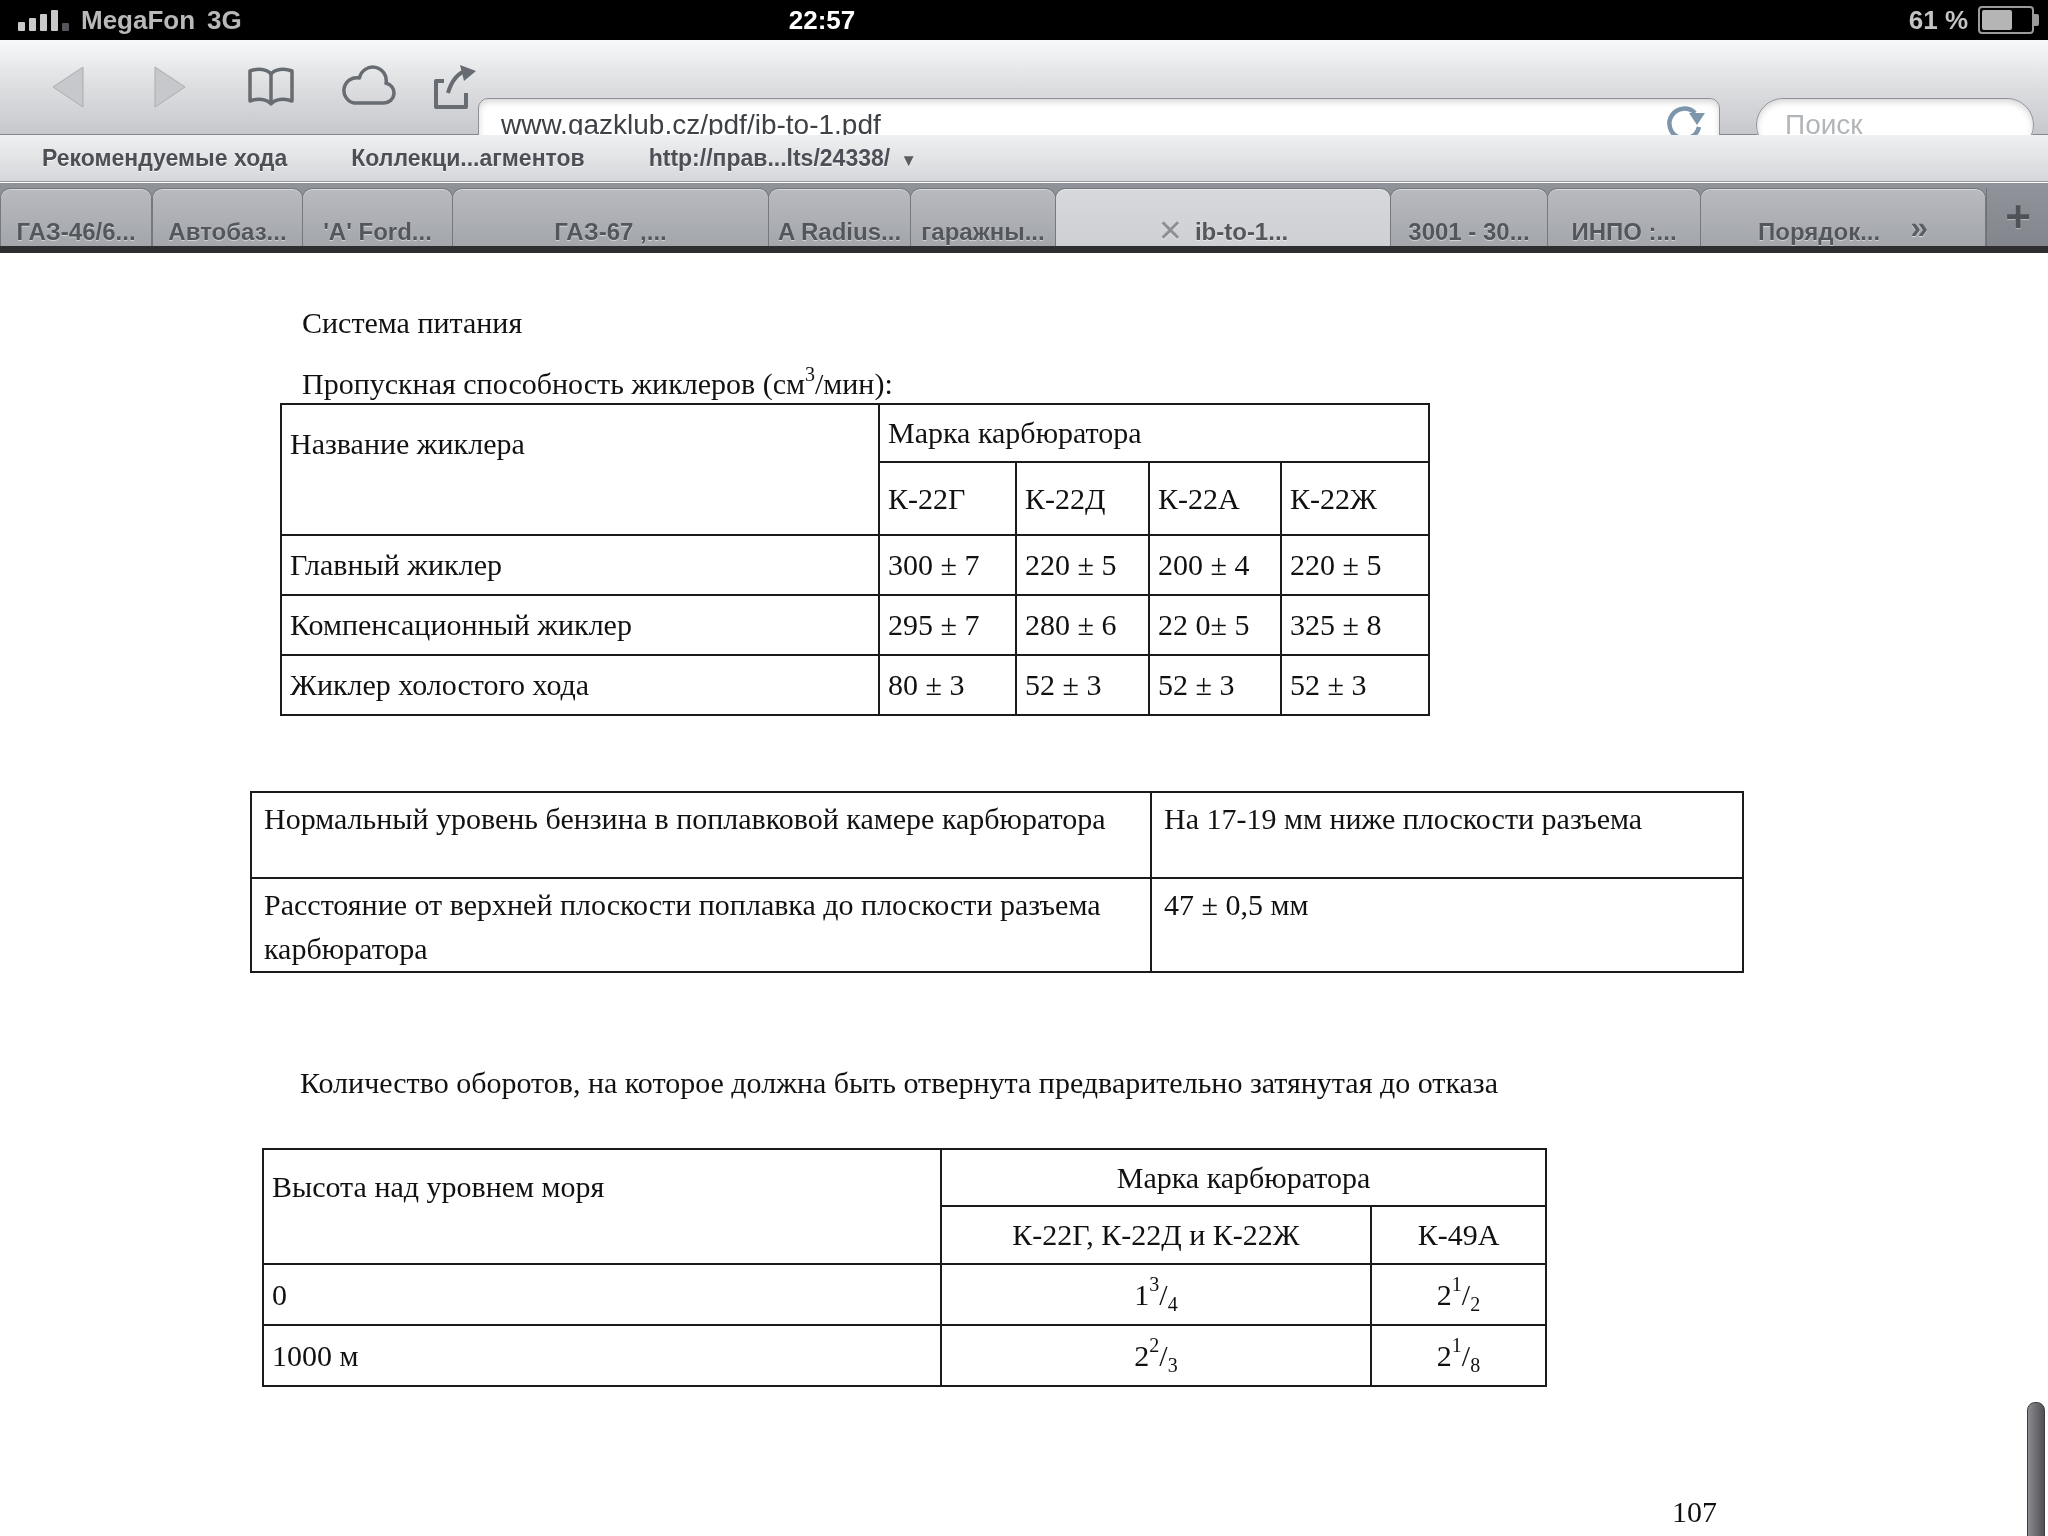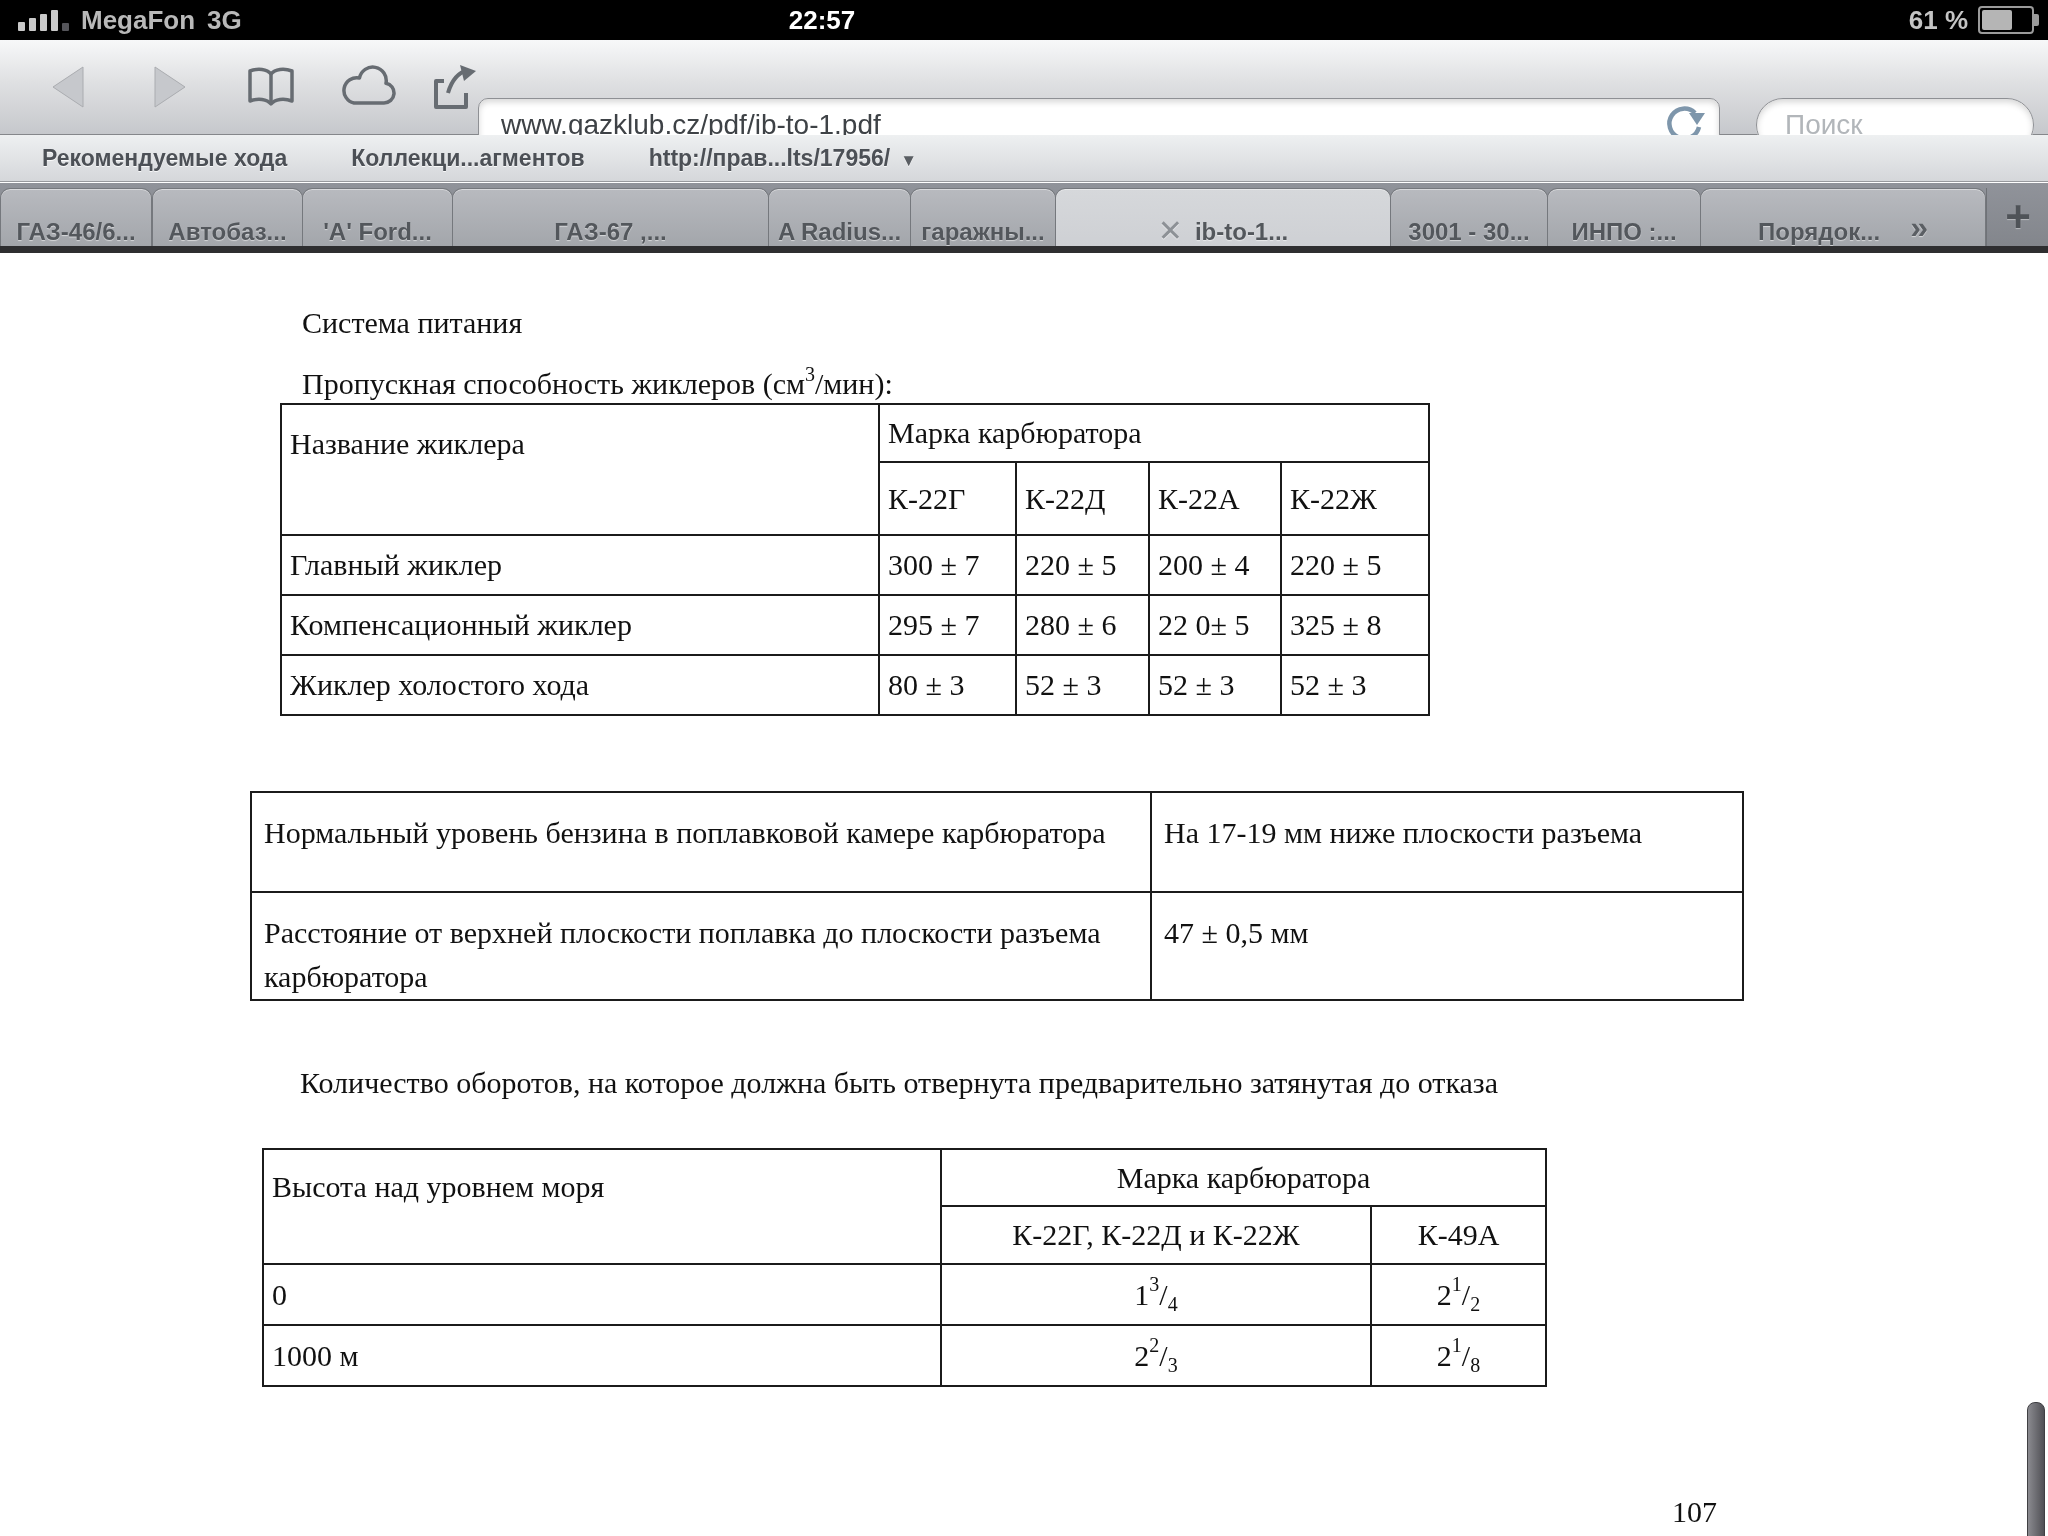--- a/index.html
+++ b/index.html
@@ -72,21 +72,21 @@
   .sup{font-size:20px;vertical-align:13px;}
 
   table.pdf{position:absolute;border-collapse:collapse;table-layout:fixed;}
   table.pdf td{border:2px solid #1b1b1b;font-size:30px;padding:0 6px 0 8px;vertical-align:middle;
            overflow:hidden;white-space:nowrap;}
   #table1{left:280px;top:150px;width:1148px;padding-left:19px;}
   #table1 tr.h1 td{height:56px;}
   #table1 tr.h2 td{height:71px;}
   #table1 tr.d td{height:58px;}
   #table2{left:250px;top:538px;width:1492px;}
-  #table2 td{vertical-align:top;padding-top:18px;padding-left:12px;white-space:normal;line-height:44px;}
+  #table2 td{vertical-align:top;padding-top:4px;padding-left:12px;white-space:normal;line-height:44px;}
   #table2 tr.r1 td{height:80px;}
   #table2 tr.r2 td{height:88px;}
   #para{position:absolute;left:300px;top:808px;font-size:30px;line-height:44px;}
   #table3{left:262px;top:895px;width:1283px;}
   #table3 tr.h1 td{height:55px;}
   #table3 tr.h2 td{height:56px;}
   #table3 tr.d td{height:59px;}
   #table3 td.ctr{text-align:center;padding:0;}
   .fnum{font-size:20px;vertical-align:14px;}
   .fden{font-size:20px;vertical-align:-6px;}
@@ -181,21 +181,21 @@
   </div>
 
   <div id="bookmarks-bar">
     <span class="bm-item">
       <span>Рекомендуемые хода</span>
     </span>
     <span class="bm-item">
       <span>Коллекци...агментов</span>
     </span>
     <span class="bm-item">
-      <span>http://прав...lts/17956/</span><span class="dd">▼</span>
+      <span>http://прав...lts/24338/</span><span class="dd">▼</span>
     </span>
   </div>
 
   <div id="tab-bar">
     <div class="tab" style="left:0;width:152px">
       <span>ГАЗ-46/6...</span>
       </div>
     <div class="tab" style="left:152px;width:151px">
       <span>Автобаз...</span>
       </div>

